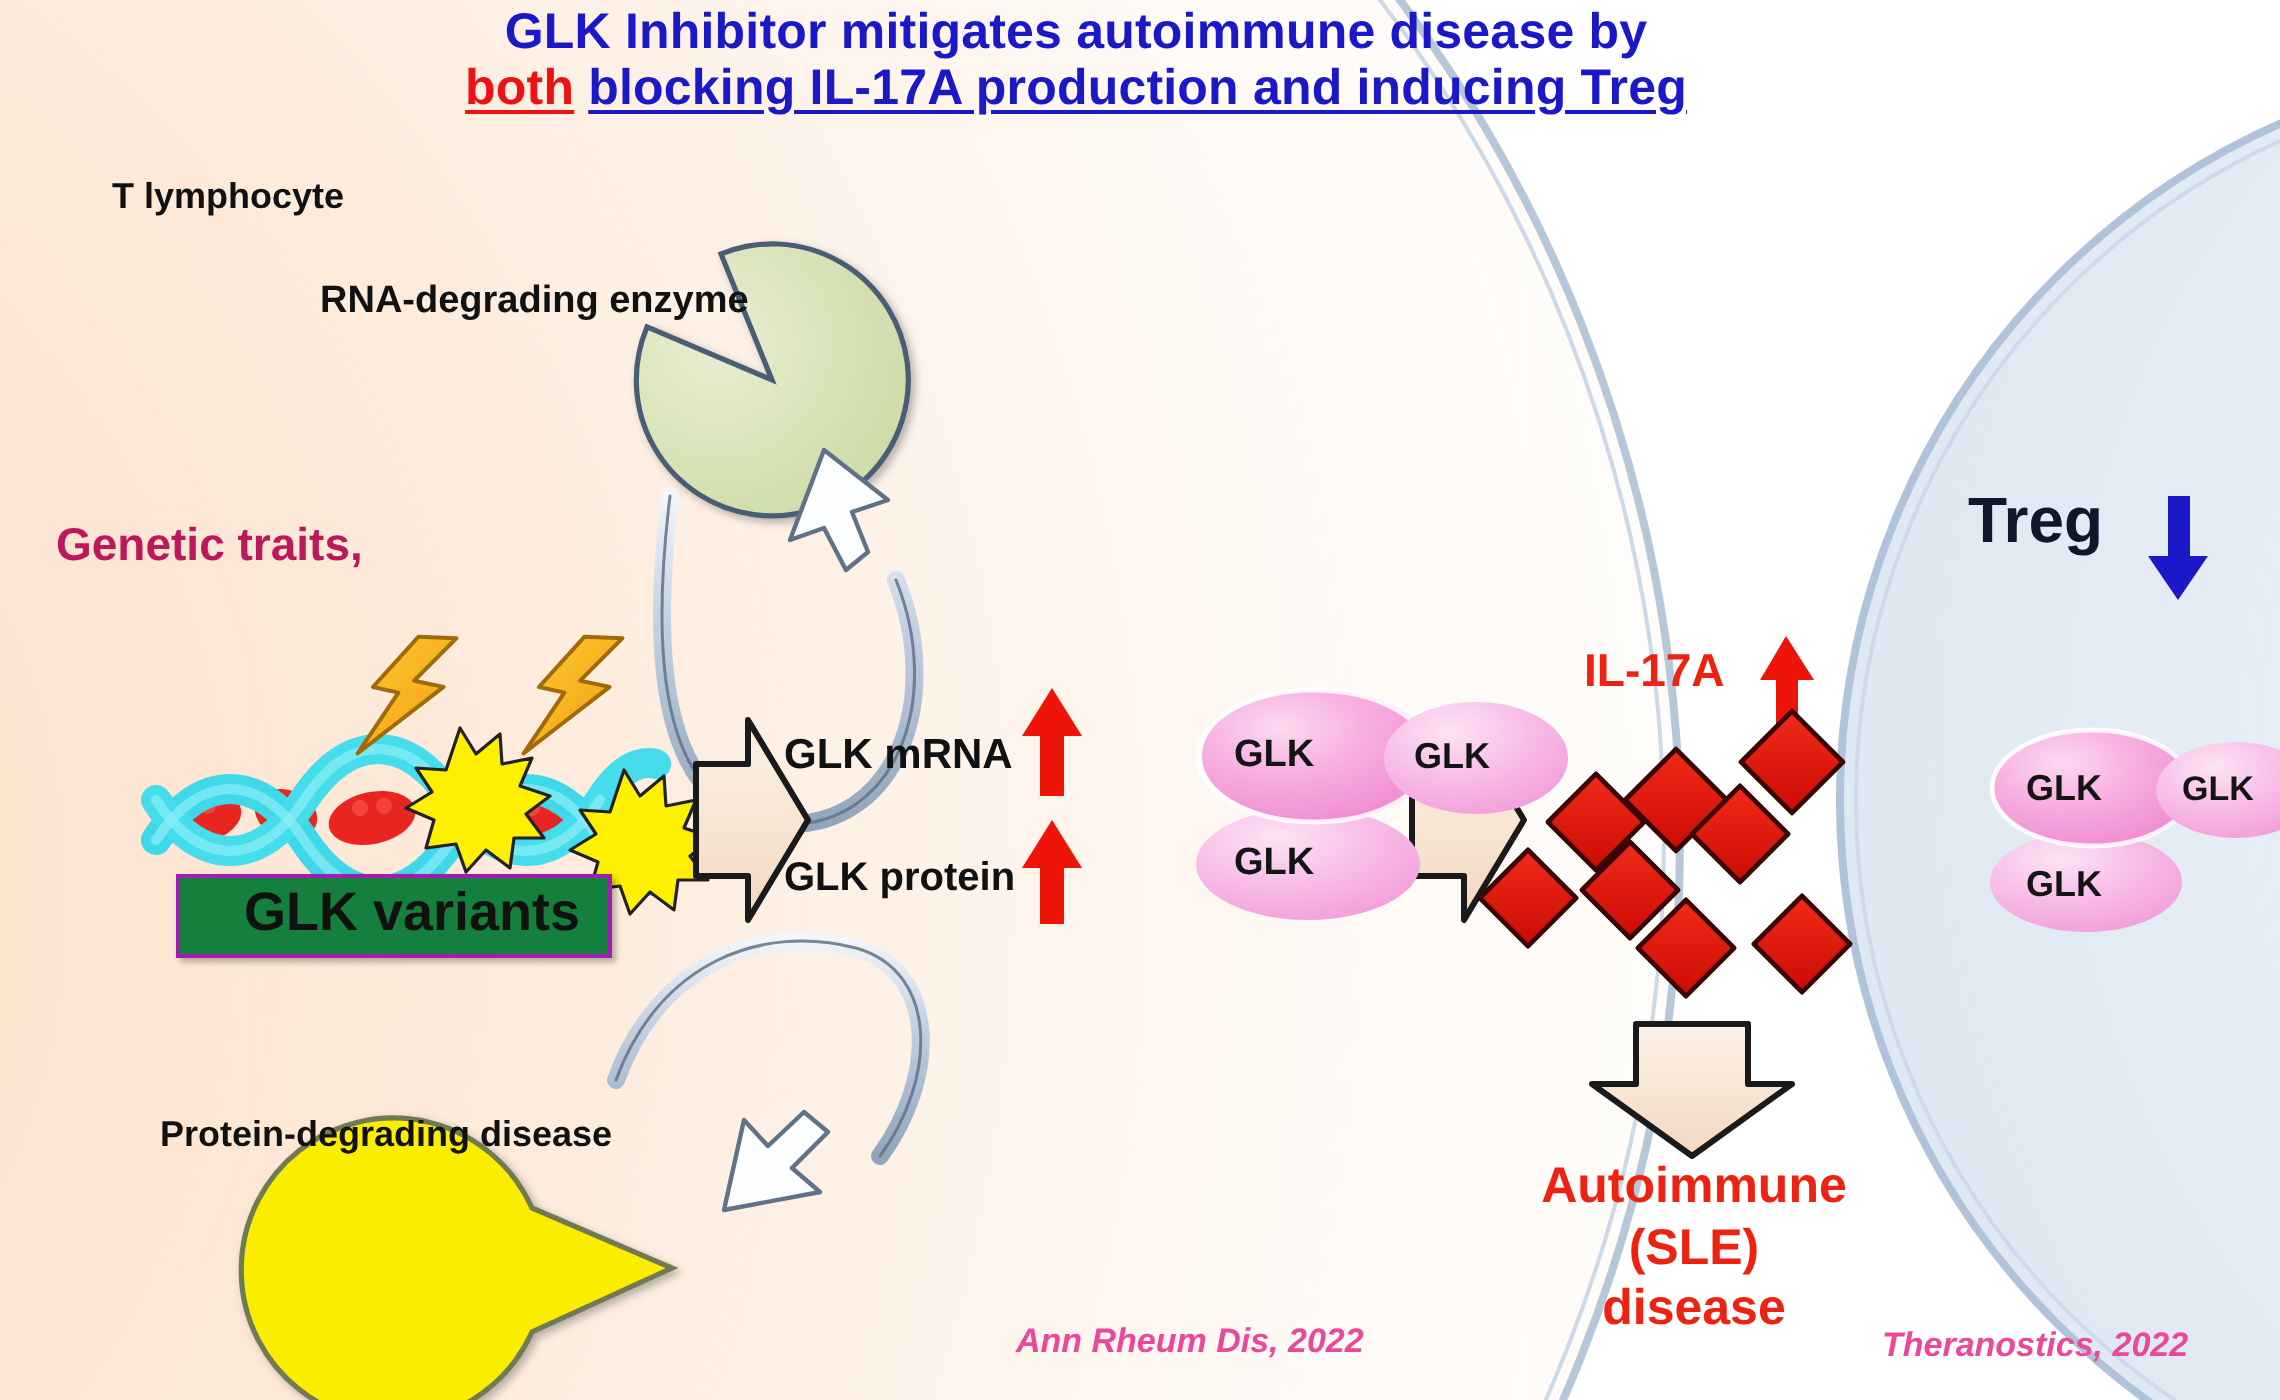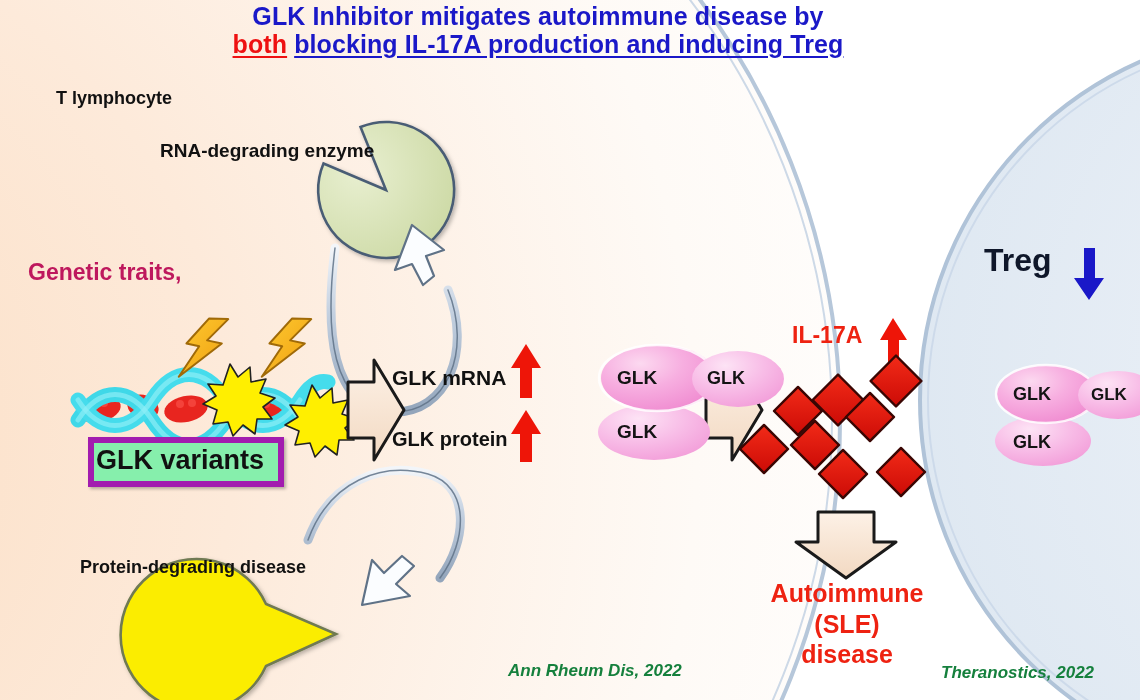--- a/index.html
+++ b/index.html
@@ -25,27 +25,27 @@
 
   
   #genetic{left:28px;top:258px;font-size:23px;font-weight:bold;color:#be185d;line-height:1.28;}
   #tregLabel{left:984px;top:242px;font-size:32px;font-weight:bold;color:#0f172a;white-space:nowrap;}
 
   
   #il17a{left:792px;top:322px;font-size:23px;font-weight:bold;color:#ee2211;white-space:nowrap;}
   #autoimm{left:742px;top:578px;width:210px;text-align:center;font-size:25px;font-weight:bold;color:#ee2211;line-height:1.22;}
 
   
-  .cite{font-style:italic;font-weight:bold;color:#15803d;font-size:17px;white-space:nowrap;}
+  .cite{font-style:italic;font-weight:bold;color:#ec4899;font-size:17px;white-space:nowrap;}
   #cite1{left:508px;top:661px;}
   #cite2{left:941px;top:663px;}
 
   
-  #glkvarbox{left:88px;top:437px;background:#86efac;border:6px solid #a21caf;
-             padding:2px 14px 5px 2px;box-shadow:2px 2px 3px rgba(0,0,0,.28);}
+  #glkvarbox{left:88px;top:437px;background:#15803d;border:2px solid #a21caf;
+             padding:2px 14px 5px 32px;box-shadow:2px 2px 3px rgba(0,0,0,.28);}
   #glkvarbox span{font-size:27px;font-weight:bold;color:#111;white-space:nowrap;}
 
   
   .glkcap{position:absolute;font-size:19px;font-weight:bold;color:#141414;white-space:nowrap;}
 </style>
 </head>
 <body>
 
 <div id="stage">
 

